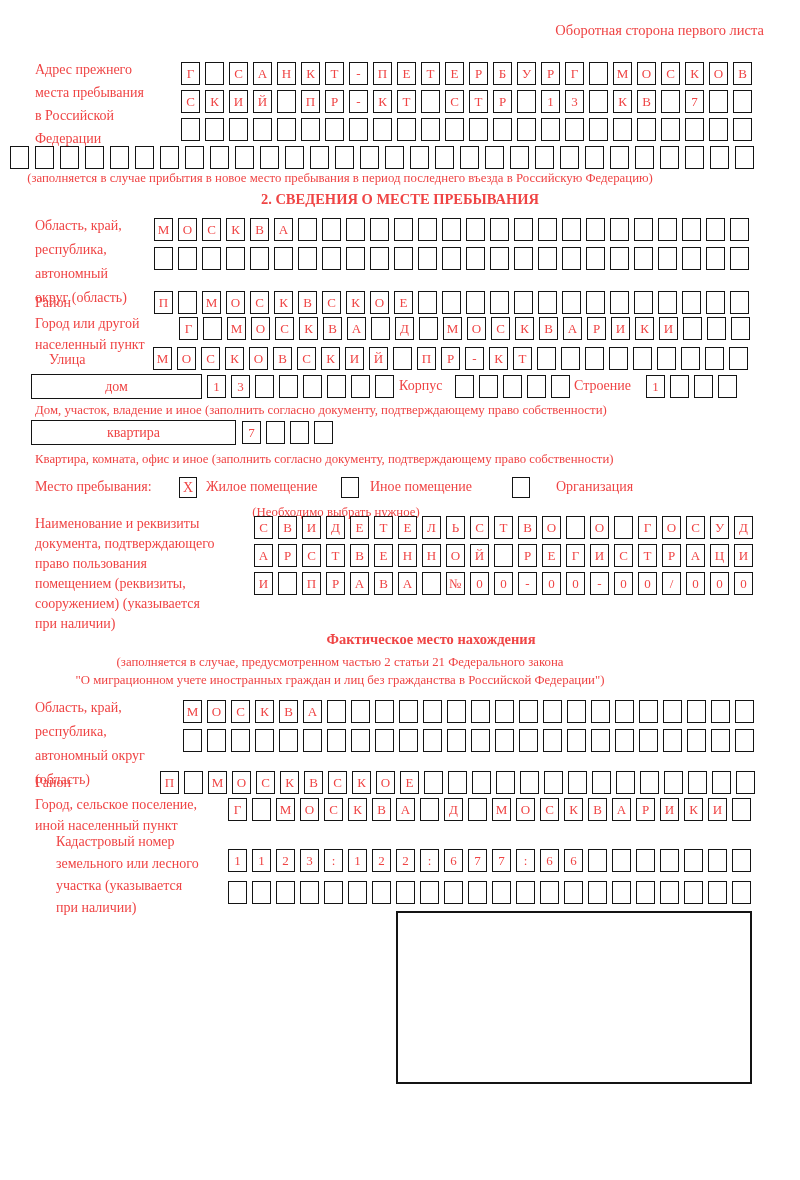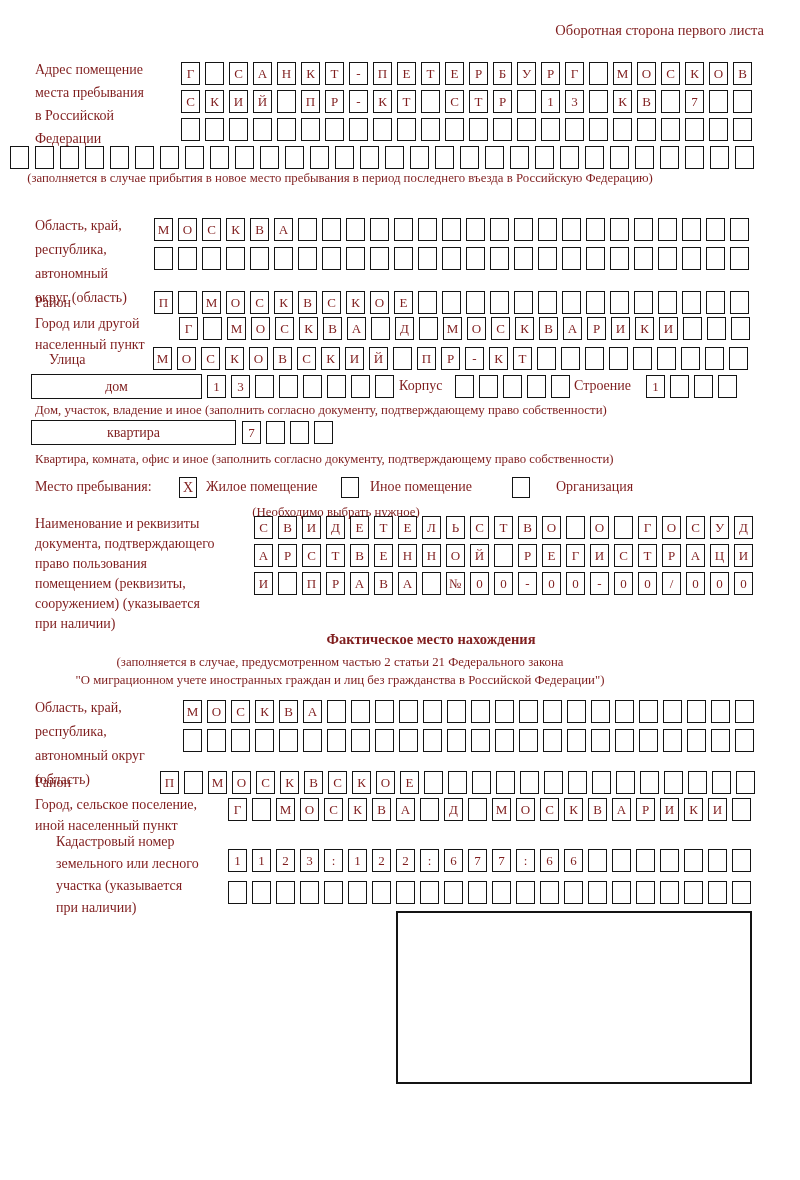--- a/index.html
+++ b/index.html
@@ -1,17 +1,17 @@
 <!DOCTYPE html>
 <html><head>
 <meta charset="utf-8">
 <style>
   html,body{margin:0;padding:0;background:#fff;}
   .page{position:relative;width:800px;height:1180px;background:#ffffff;
-        font-family:"Liberation Serif", serif;color:#7f1d1d;overflow:hidden;}
+        font-family:"Liberation Serif", serif;color:#ef4444;overflow:hidden;}
   .abs{position:absolute;}
   .hdr{position:absolute;top:22px;right:36px;font-size:14.5px;}
   .lbl{position:absolute;font-size:14px;line-height:23px;white-space:nowrap;}
   .lbl.lh20 div{line-height:20px;}
   .lbl.lh21 div{line-height:21px;}
   .lbl.lh22 div{line-height:22px;margin-left:21px;}
   .lbl.lh24 div{line-height:24px;}
   .cellrow{position:absolute;display:flex;}
   .cell{width:19px;height:23px;box-sizing:border-box;border:1.6px solid #141414;
         margin-right:5px;display:flex;align-items:center;justify-content:center;
@@ -33,21 +33,21 @@
   .note-lines{text-align:center;font-size:13.2px;line-height:19.5px;white-space:normal;}
 </style>
 </head>
 <body>
 
 <div class="page">
 
   <div class="hdr">Оборотная сторона первого листа</div>
 
   <div class="lbl" style="left:35px;top:58px;">
-      <div>Адрес помещение</div>
+      <div>Адрес прежнего</div>
       <div>места пребывания</div>
       <div>в Российской</div>
       <div>Федерации</div>
     </div>
   <div class="cellrow" style="left:181px;top:62px;">
       <div class="cell">Г</div>
       <div class="cell"></div>
       <div class="cell">С</div>
       <div class="cell">А</div>
       <div class="cell">Н</div>
@@ -150,20 +150,21 @@
       <div class="cell"></div>
       <div class="cell"></div>
       <div class="cell"></div>
       <div class="cell"></div>
       <div class="cell"></div>
       <div class="cell"></div>
       <div class="cell"></div>
     </div>
   <div class="caption center" style="top:171px;">(заполняется в случае прибытия в новое место пребывания в период последнего въезда в Российскую Федерацию)</div>
 
+  <div class="sect-title" style="top:191px;">2. СВЕДЕНИЯ О МЕСТЕ ПРЕБЫВАНИЯ</div>
 
   <div class="lbl lh24" style="left:35px;top:214px;">
       <div>Область, край,</div>
       <div>республика,</div>
       <div>автономный</div>
       <div>округ (область)</div>
     </div>
   <div class="cellrow" style="left:154px;top:218px;">
       <div class="cell">М</div>
       <div class="cell">О</div>

